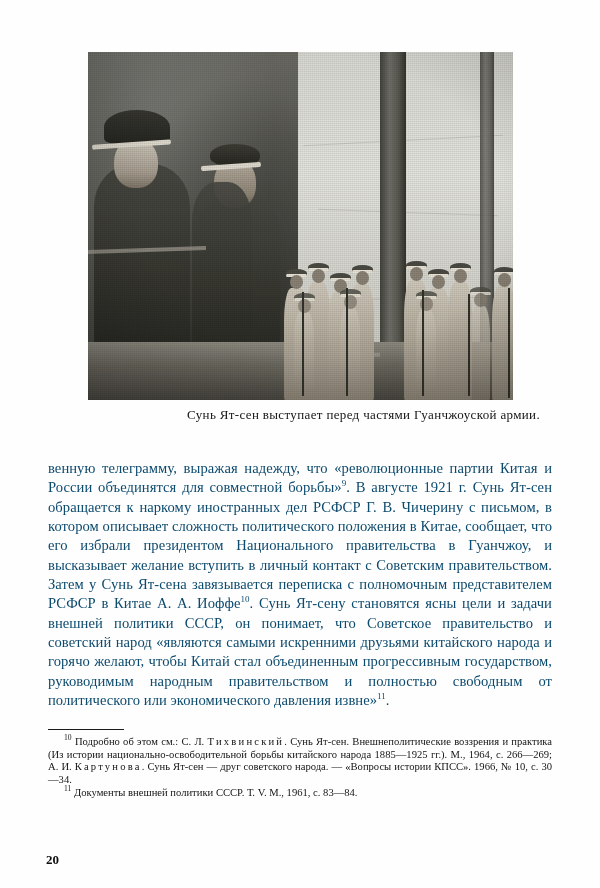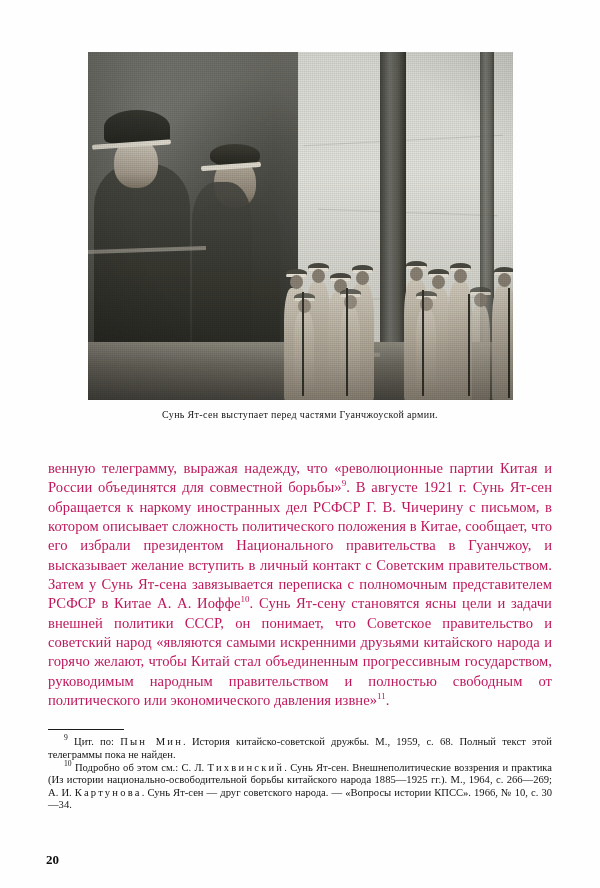--- a/index.html
+++ b/index.html
@@ -169,39 +169,39 @@
     inset: 0;
     background: radial-gradient(ellipse at 55% 45%, rgba(0,0,0,0) 55%, rgba(0,0,0,0.18) 100%);
   }
 
   
   .caption {
     position: absolute;
     left: 60px;
     top: 408px;
     width: 480px;
-    text-align: center;
-    font-size: 10px;
+    text-align: right;
+    font-size: 13px;
     line-height: 14px;
     letter-spacing: .35px;
     color: #151515;
   }
 
   
   .body-text {
     position: absolute;
     left: 48px;
     top: 459px;
     width: 504px;
     font-size: 14.6px;
     line-height: 19.35px;
     text-align: justify;
     text-justify: inter-word;
     letter-spacing: .05px;
-    color: #be185d;
+    color: #0c4a6e;
     hyphens: manual;
   }
   .body-text sup {
     font-size: 9px;
     vertical-align: super;
     line-height: 0;
   }
 
   
   .footnote-rule {
@@ -340,21 +340,21 @@
 
   <div class="caption">
     <div>Сунь Ят-сен выступает перед частями Гуанчжоуской армии.</div>
   </div>
 
   <div class="body-text"><span>венную телеграмму, выражая надежду, что «революционные партии Китая и России объединятся для совместной борьбы»</span><sup>9</sup><span>. В августе 1921 г. Сунь Ят-сен обращается к наркому иностранных дел РСФСР Г. В. Чичерину с письмом, в котором описывает сложность политического положения в Китае, сообщает, что его избрали президентом Национального правительства в Гуанчжоу, и высказывает желание вступить в личный контакт с Советским правительством. Затем у Сунь Ят-сена завязывается переписка с полномочным представителем РСФСР в Китае А. А. Иоффе</span><sup>10</sup><span>. Сунь Ят-сену становятся ясны цели и задачи внешней политики СССР, он понимает, что Советское правительство и советский народ «являются самыми искренними друзьями китайского народа и горячо желают, чтобы Китай стал объединенным прогрессивным государством, руководимым народным правительством и полностью свободным от политического или экономического давления извне»</span><sup>11</sup><span>.</span></div>
 
   <div class="footnote-rule"></div>
 
   <div class="footnotes">
-    <p><sup>9</sup> <span>Цит. по: </span><span class="sp">Пын Мин</span><span>. История китайско-советской дружбы. М., 1959, с. 68. Полный текст этой телеграммы пока не найден.</span></p>
 
     <p><sup>10</sup> <span>Подробно об этом см.: С. Л. </span><span class="sp">Тихвинский</span><span>. Сунь Ят-сен. Внешнеполитические воззрения и практика (Из истории национально-освободительной борьбы китайского народа 1885—1925 гг.). М., 1964, с. 266—269; А. И. </span><span class="sp">Картунова</span><span>. Сунь Ят-сен — друг советского народа. — «Вопросы истории КПСС». 1966, № 10, с. 30—34.</span></p>
 
+    <p><sup>11</sup> <span>Документы внешней политики СССР. Т. V. М., 1961, с. 83—84.</span></p>
   </div>
 
   <div class="page-number">20</div>
 
 </div>
 
 </body></html>

